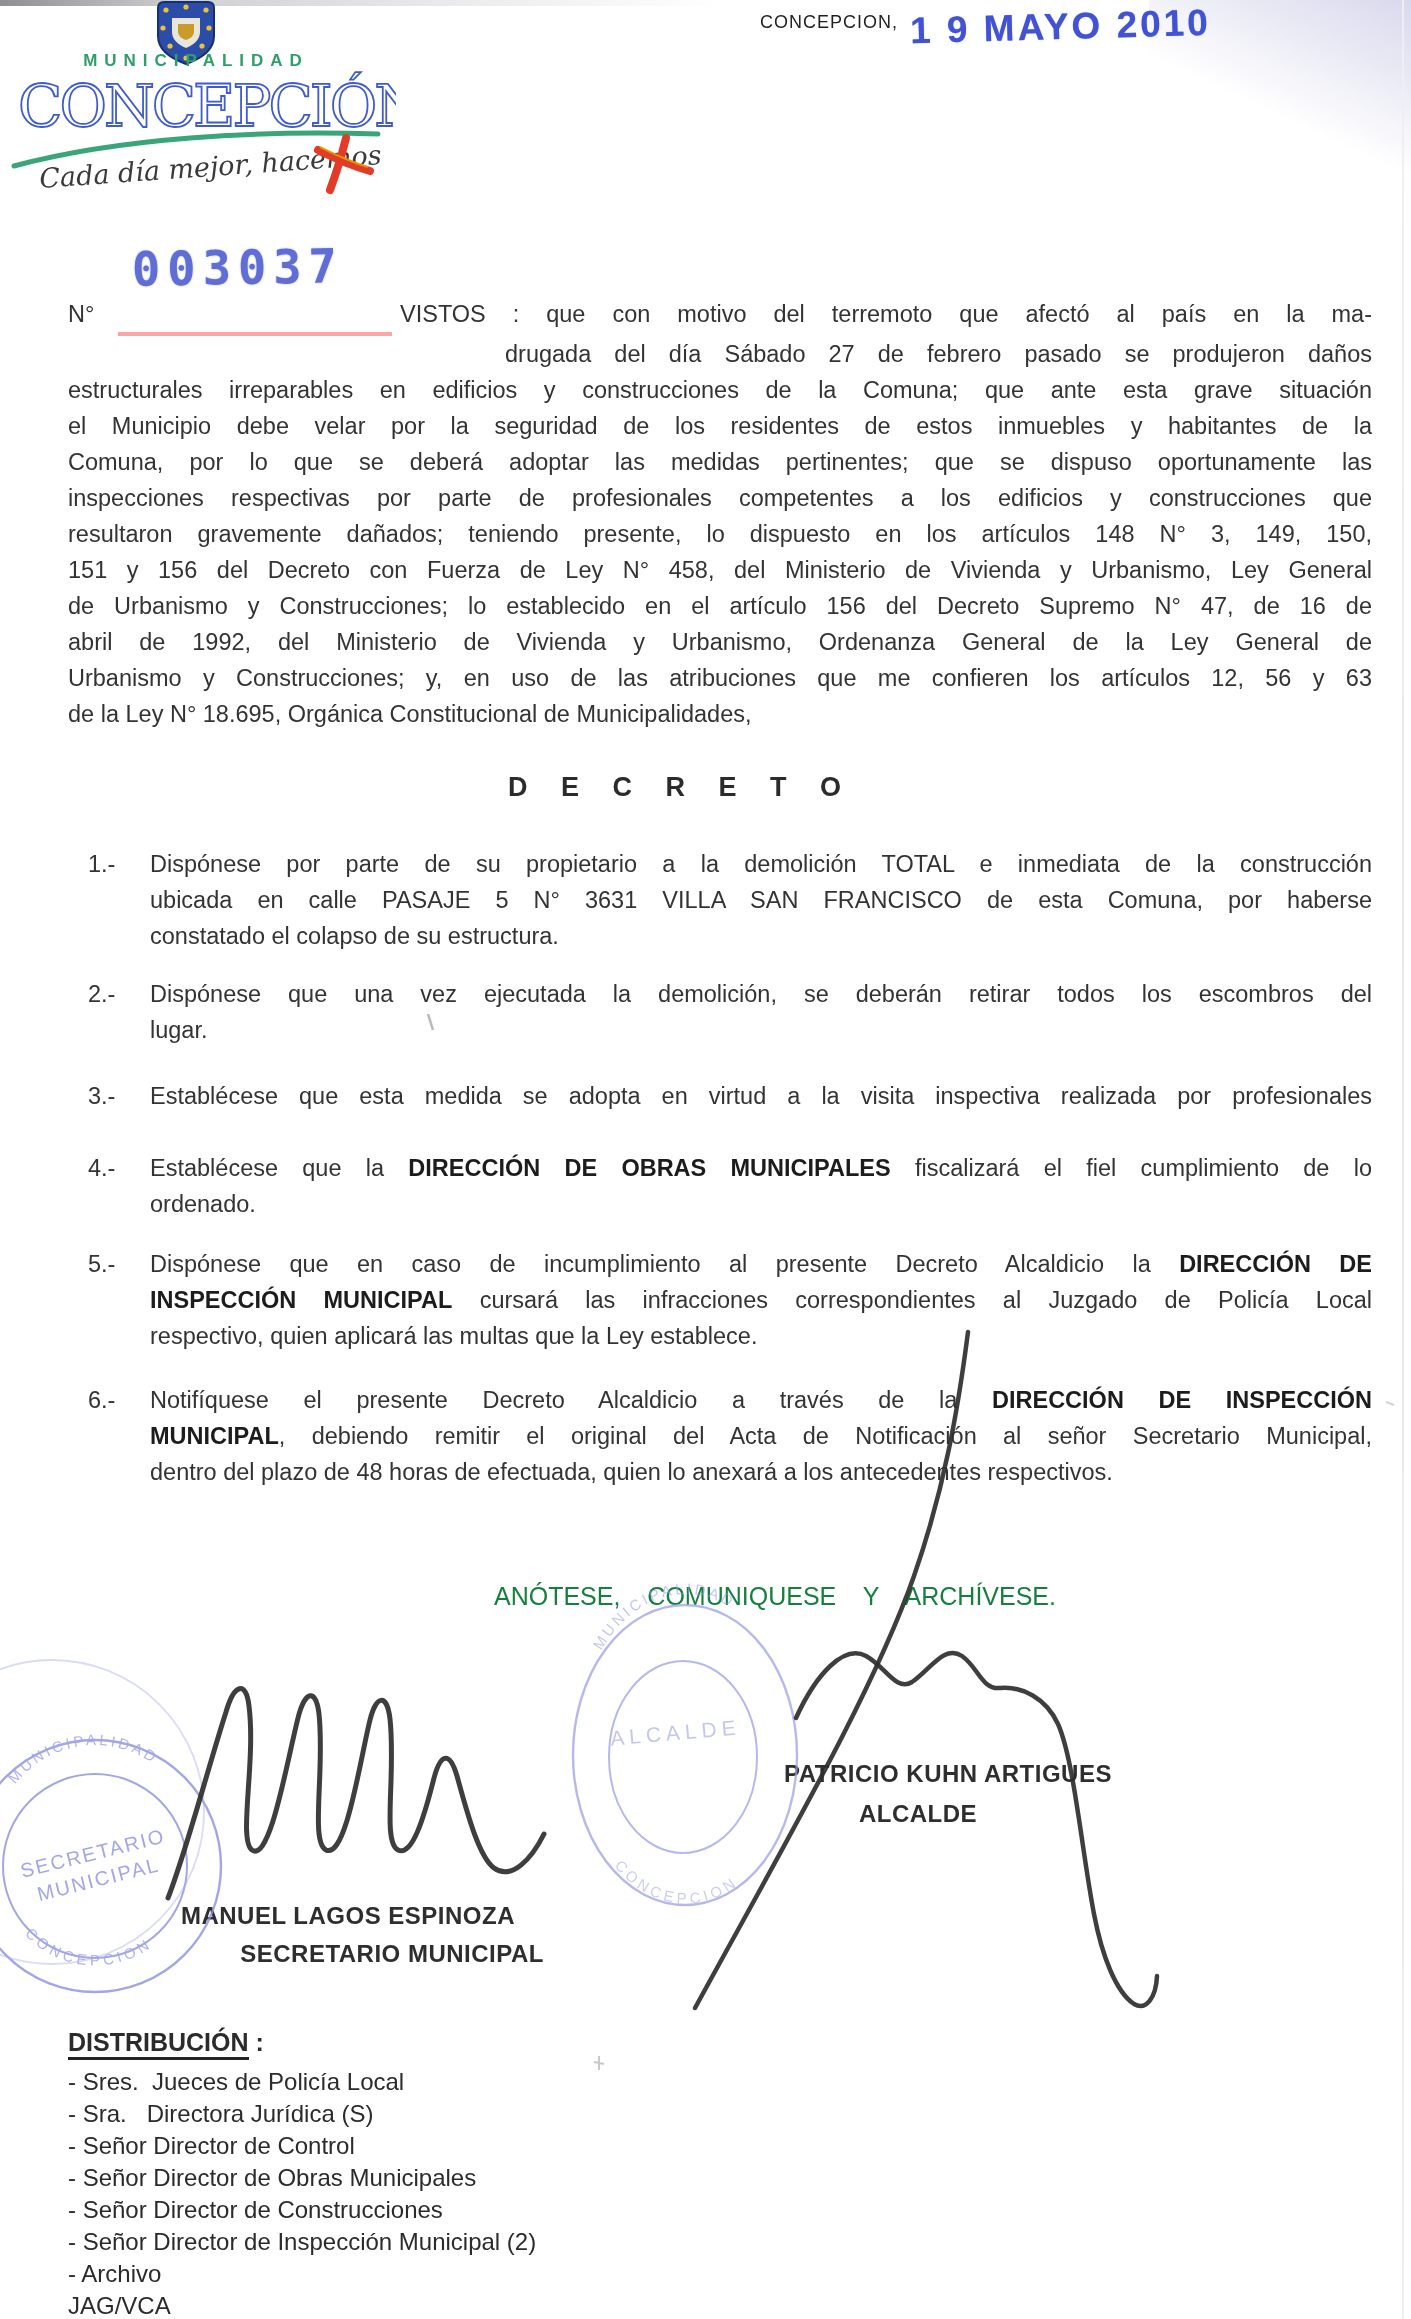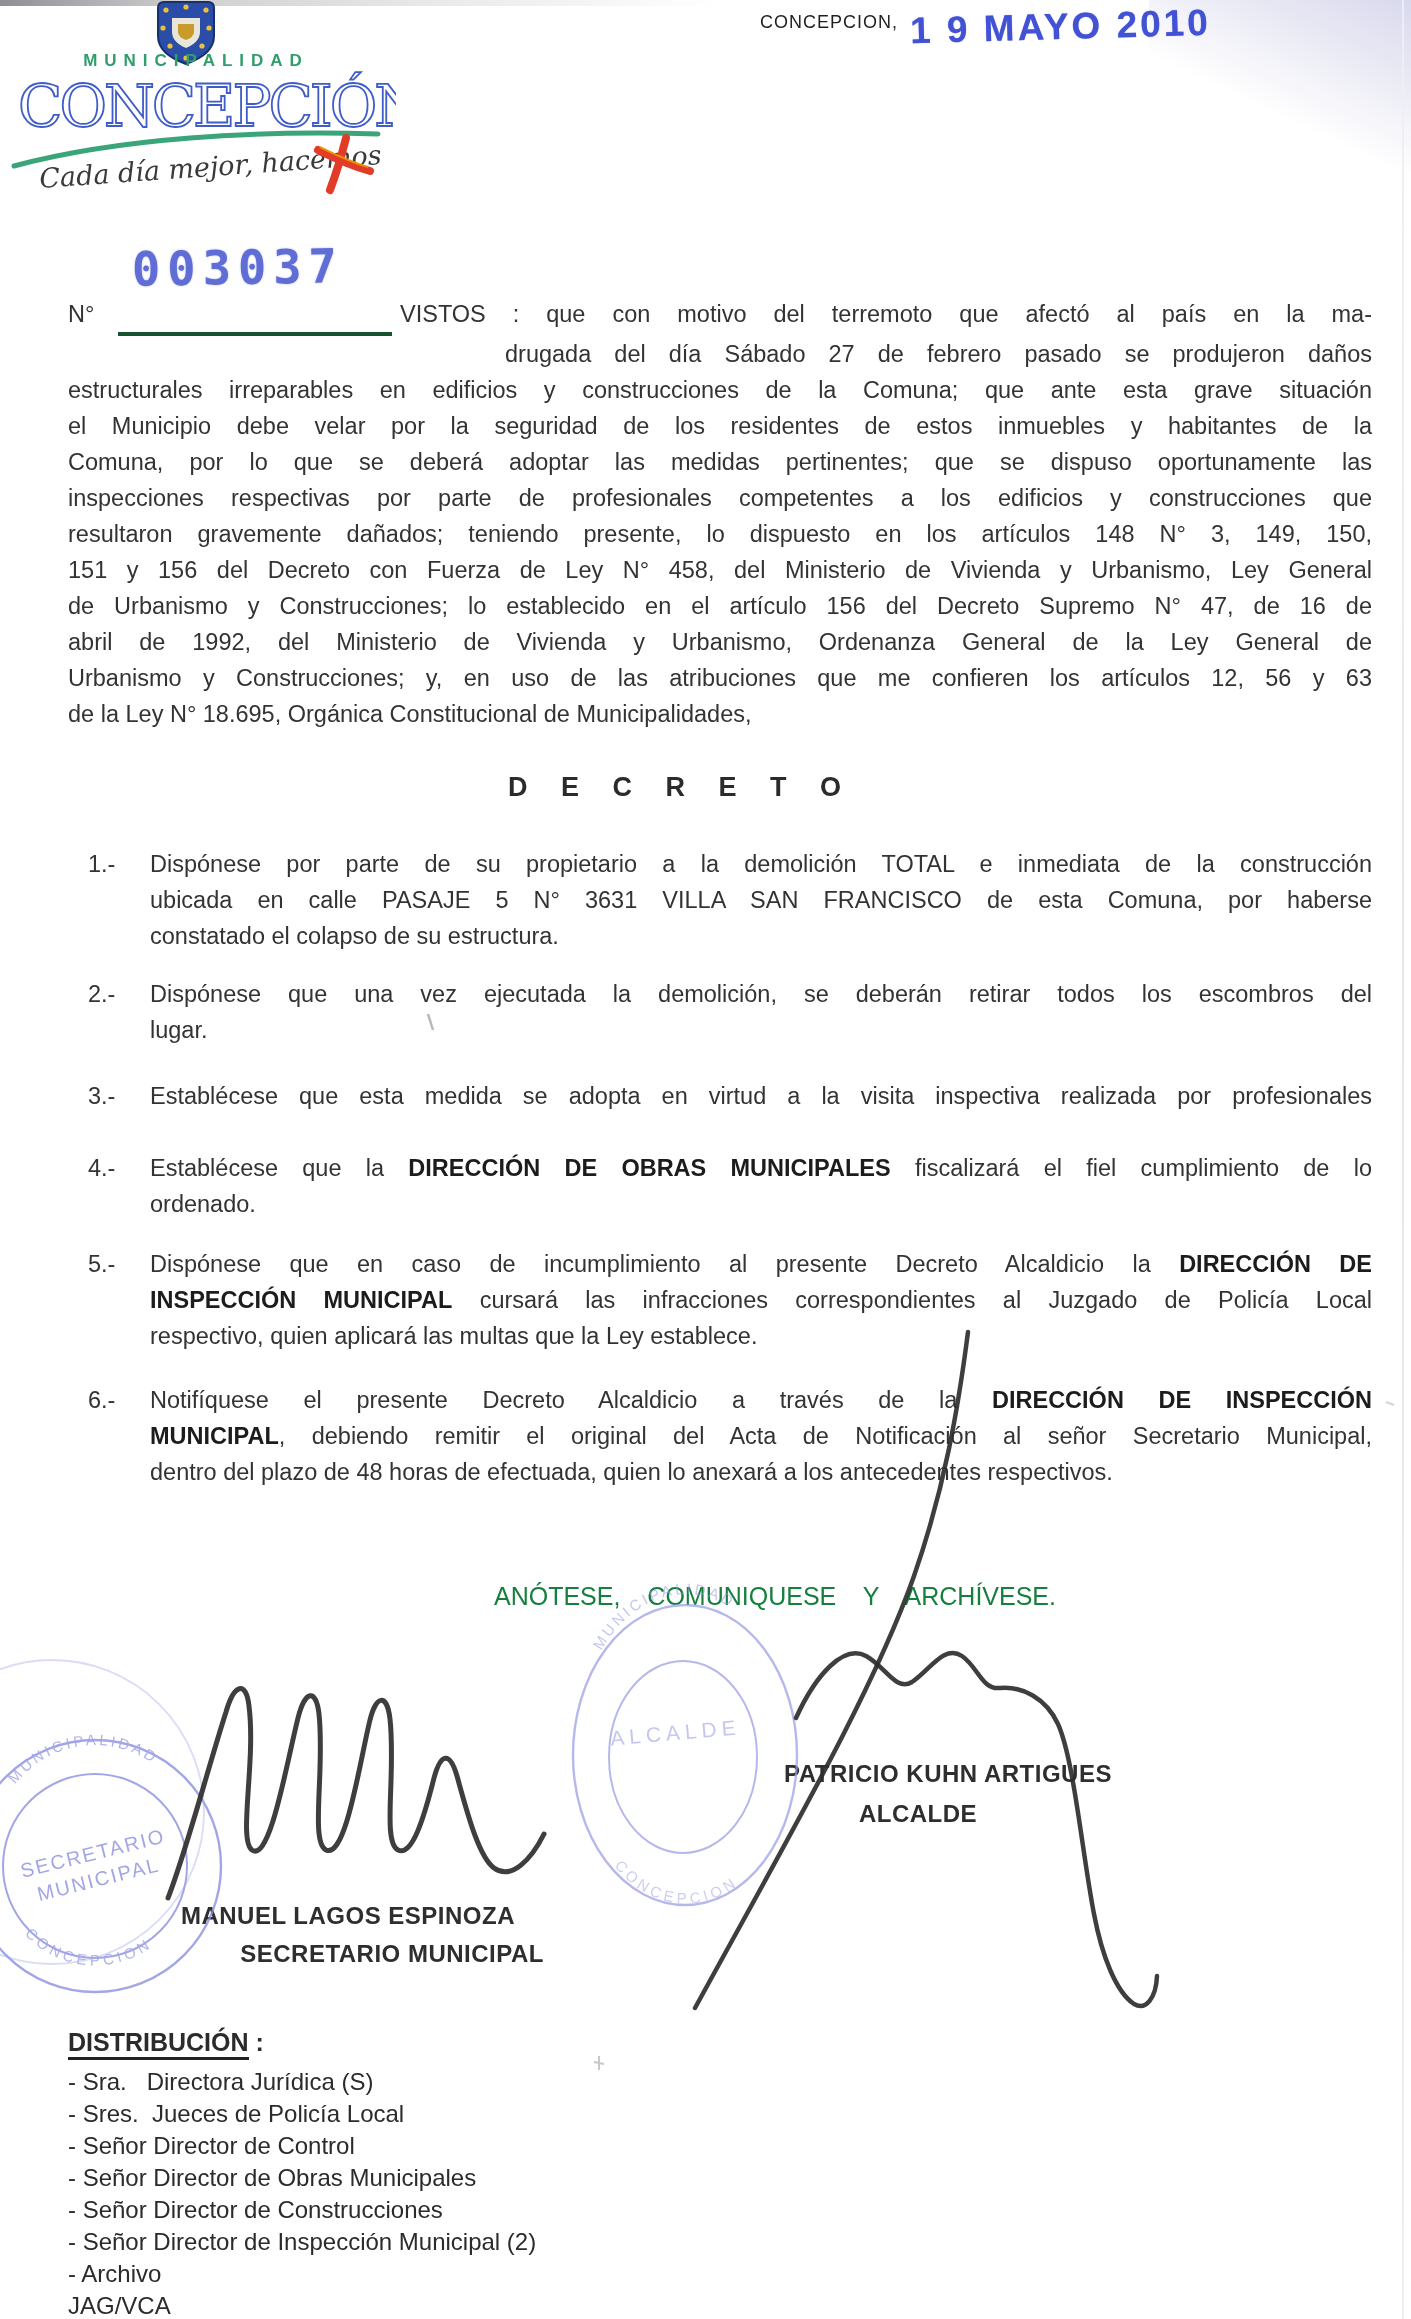--- a/index.html
+++ b/index.html
@@ -15,21 +15,21 @@
   
   .logo-wrap{position:absolute;left:6px;top:0;}
   .city-date{position:absolute;left:760px;top:6px;display:flex;align-items:flex-start;}
   .city{font-size:18px;letter-spacing:1px;color:#1f1f1f;padding-top:6px;}
   .date-stamp{font-size:37px;font-weight:bold;color:#4252d4;letter-spacing:3px;margin-left:12px;
      transform:rotate(-1.6deg);text-shadow:0 0 1px rgba(66,82,212,.6);white-space:pre;}
   
   .vistos-block{position:absolute;left:68px;top:296px;width:1304px;font-size:23.5px;line-height:36px;color:#333;}
   .no-row{display:flex;}
   .no-label{flex:none;width:30px;}
-  .stamp-slot{flex:none;width:274px;margin-left:20px;border-bottom:4px solid #14532d;position:relative;height:36px;}
+  .stamp-slot{flex:none;width:274px;margin-left:20px;border-bottom:4px solid #fca5a5;position:relative;height:36px;}
   .stamp-number{position:absolute;left:14px;top:-46px;font-family:"DejaVu Sans Mono",monospace;
      font-size:47px;font-weight:bold;color:#4959cf;letter-spacing:7px;opacity:.88;
      transform:rotate(-1deg);text-shadow:0 0 2px rgba(73,89,207,.55);white-space:nowrap;}
   .intro-line{flex:1;padding-left:8px;text-align:justify;text-align-last:justify;}
   .indent-line{margin-left:437px;text-align:justify;text-align-last:justify;}
   .jline{text-align:justify;text-align-last:justify;}
   .jline.plain{text-align-last:left;}
   .b{font-weight:700;color:#1c1c1c;}
   
   .decreto-heading{position:absolute;left:0;top:772px;width:1298px;box-sizing:border-box;padding-left:64px;
@@ -180,22 +180,22 @@
   <div class="sig-block sig-secretary">
     <div class="sig-name">MANUEL LAGOS ESPINOZA</div>
     <div class="sig-title">SECRETARIO MUNICIPAL</div>
   </div>
 
   <section class="distribution">
     <div class="dist-heading">
       <span class="u">DISTRIBUCIÓN</span><span> :</span>
     </div>
     <div id="dist-lines">
+        <div class="dist-line">- Sres.  Jueces de Policía Local</div>
         <div class="dist-line">- Sra.   Directora Jurídica (S)</div>
-        <div class="dist-line">- Sres.  Jueces de Policía Local</div>
         <div class="dist-line">- Señor Director de Control</div>
         <div class="dist-line">- Señor Director de Obras Municipales</div>
         <div class="dist-line">- Señor Director de Construcciones</div>
         <div class="dist-line">- Señor Director de Inspección Municipal (2)</div>
         <div class="dist-line">- Archivo</div>
         <div class="dist-line">JAG/VCA</div>
       </div>
   </section>
 
   <svg class="overlay" viewBox="0 0 1411 2319">

